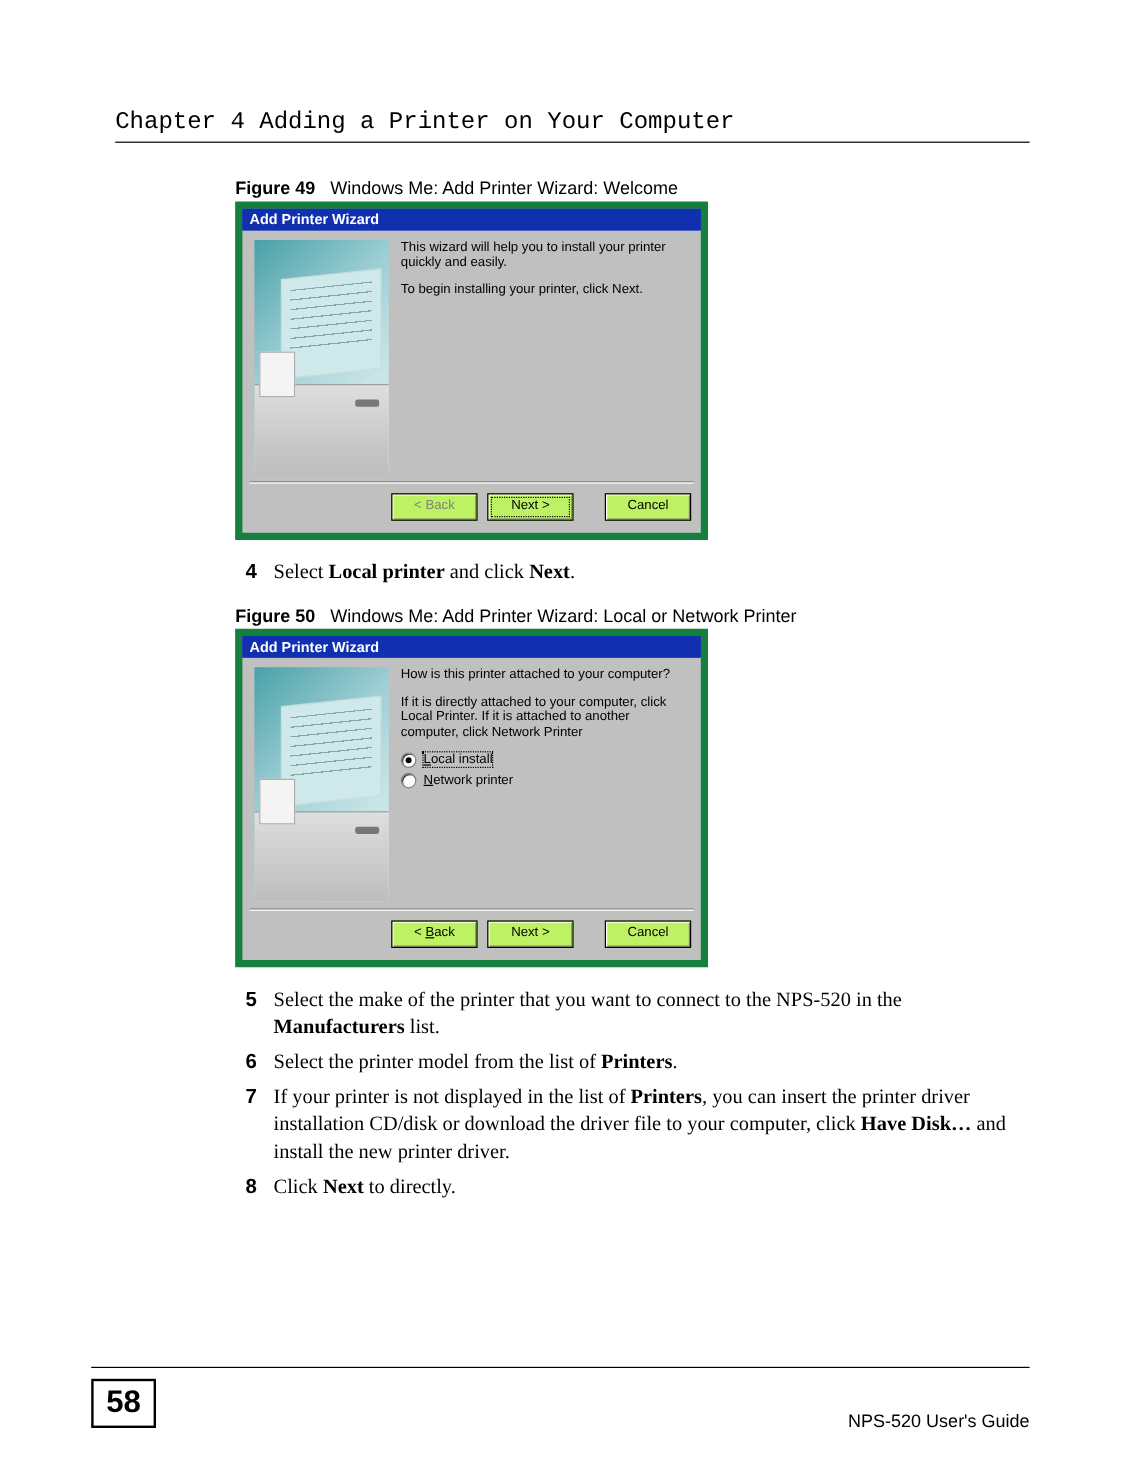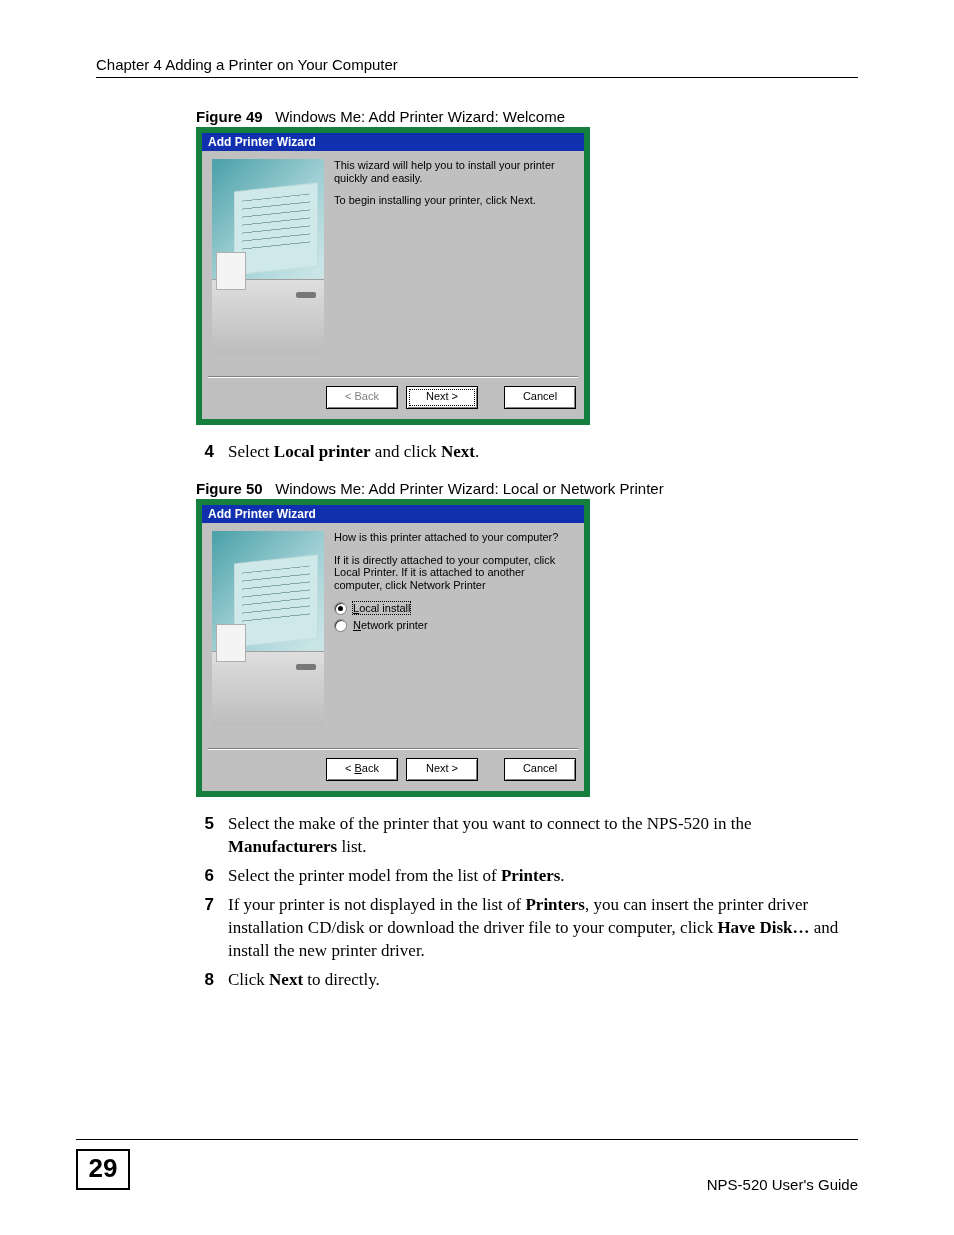--- a/index.html
+++ b/index.html
@@ -9,23 +9,24 @@
     color: #000;
   }
   .page {
     width: 954px;
     height: 1235px;
     position: relative;
     box-sizing: border-box;
     padding: 56px 96px 40px 96px;
   }
   .chapter-header {
-    font-family: Liberation Sans, sans-serif;
-    font-size: 15px;
+    font-family: Liberation Mono, monospace;
+    font-size: 20px;
     color: #000;
+    margin-top: 35px;
   }
   .header-rule {
     border: 0;
     border-top: 1px solid #000;
     margin: 4px 0 30px 0;
   }
   .content-indent {
     margin-left: 100px;
   }
   .figure-caption {
@@ -47,21 +48,21 @@
   .titlebar {
     background: linear-gradient(#1030b0, #1030b0);
     background-color: #0a2aa8;
     color: #fff;
     font-weight: bold;
     padding: 2px 6px;
     font-size: 12px;
   }
   .wiz-body {
     display: flex;
-    padding: 8px 10px 22px 10px;
+    padding: 8px 10px 6px 10px;
     gap: 10px;
     min-height: 188px;
   }
   .wiz-image {
     width: 112px;
     height: 195px;
     background: linear-gradient(135deg, #4aa0a8 0%, #9ecfd4 40%, #c8e4e6 70%, #dce9ea 100%);
     position: relative;
     overflow: hidden;
     flex: 0 0 auto;
@@ -107,21 +108,21 @@
     margin: 0 6px;
   }
   .wiz-buttons {
     display: flex;
     justify-content: flex-end;
     gap: 8px;
     padding: 8px 8px 10px 8px;
   }
   .wiz-btn {
     width: 70px; height: 21px;
-    background: #ffffff;
+    background: #bef264;
     border: 1px solid #000;
     box-shadow: inset 1px 1px 0 #fff, inset -1px -1px 0 #808080;
     font: 11px "MS Sans Serif", Arial, sans-serif;
     text-align: center;
     line-height: 19px;
     cursor: default;
   }
   .wiz-btn.disabled { color: #808080; }
   .wiz-btn.default {
     border: 1px solid #000;
@@ -292,18 +293,18 @@
           <span>Click </span><span class="b">Next</span><span> to directly.</span>
         </span>
       </li>
     </ol>
 
   </div>
 
   <div class="footer">
     <hr class="footer-rule">
     <div class="footer-row">
-      <div class="page-box">29</div>
+      <div class="page-box">58</div>
       <div class="guide-name">NPS-520 User's Guide</div>
     </div>
   </div>
 
 </div>
 
 </body></html>

